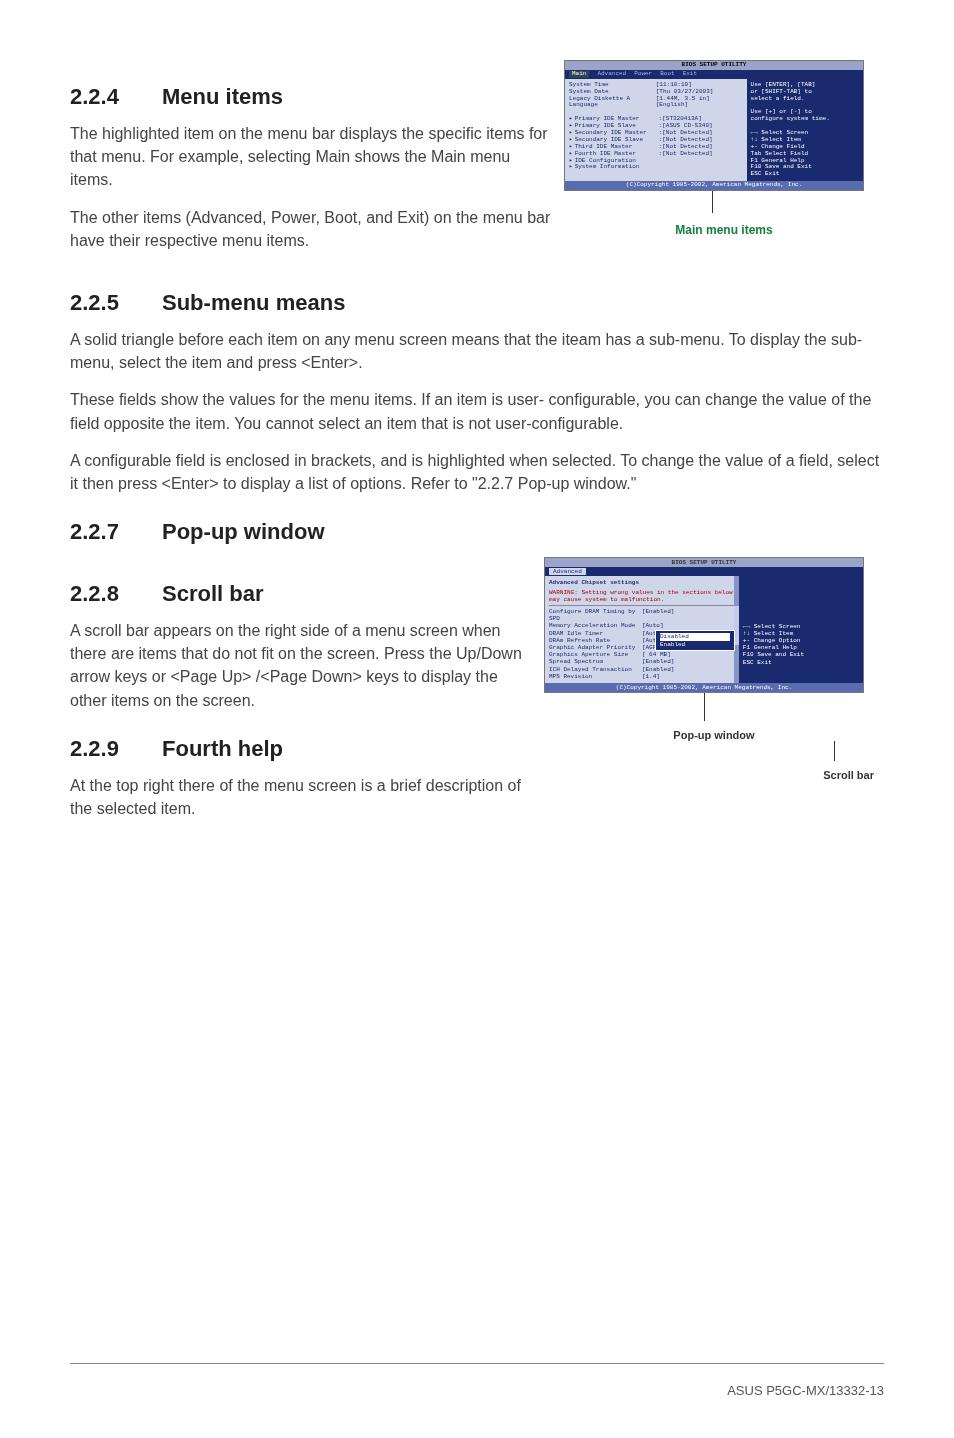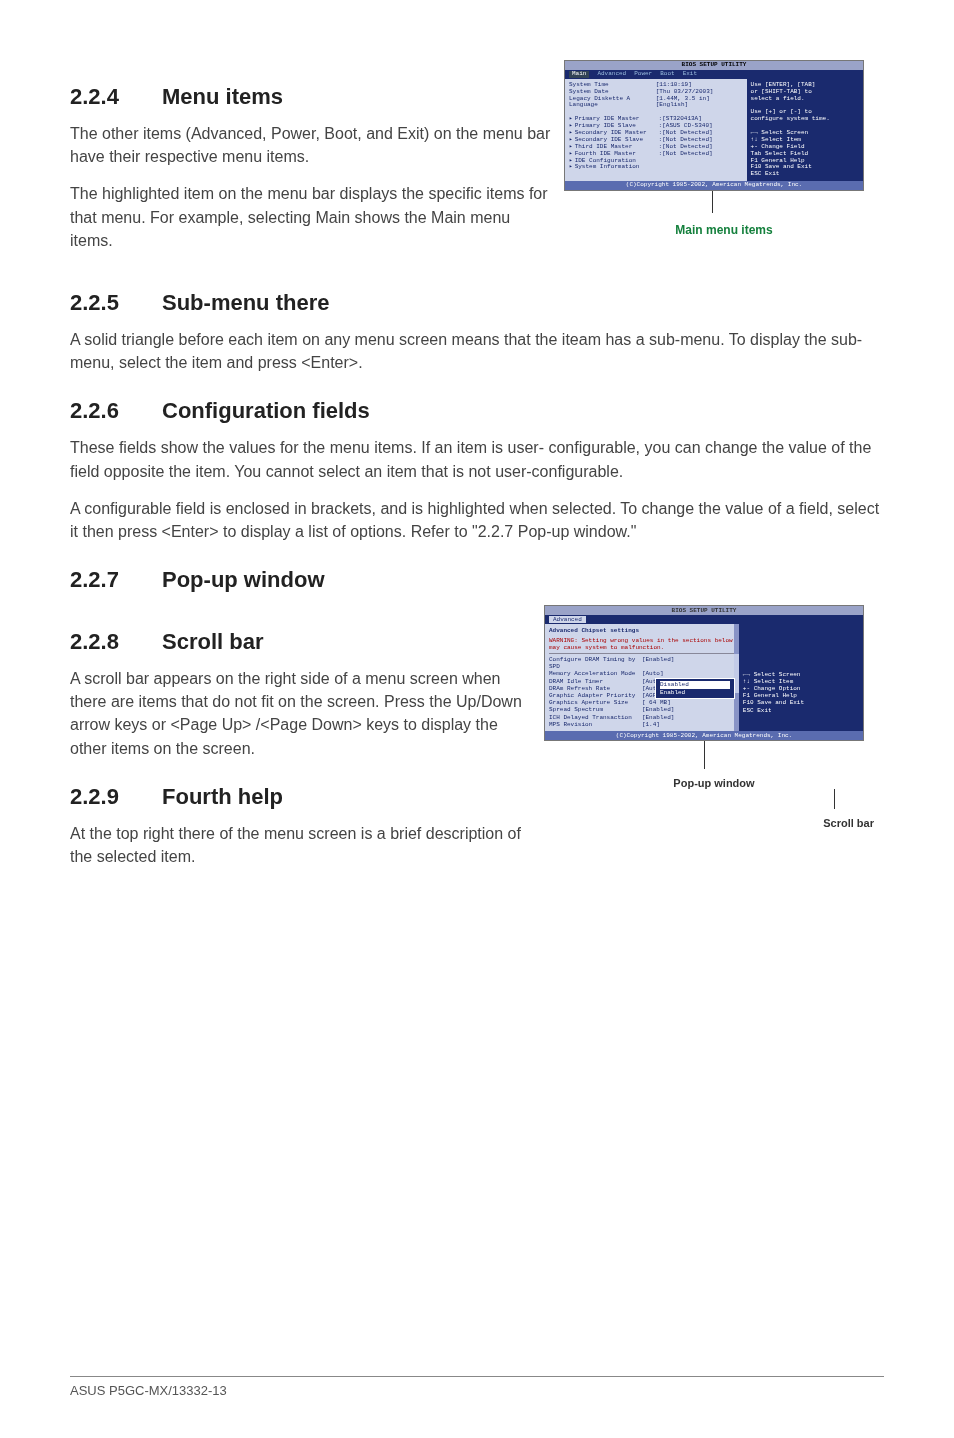--- a/index.html
+++ b/index.html
@@ -141,39 +141,39 @@
     color:#333;
     margin-top:8px;
   }
 
   .footer {
     position: absolute;
     bottom: 40px;
     left: 70px;
     right: 70px;
     border-top: 1px solid #888;
-    padding-top: 6px;
+    padding-top: 19px;
     display: flex;
-    justify-content: flex-start;
+    justify-content: flex-end;
     font-size: 13px;
     color: #555;
   }
 </style>
 </head>
 <body>
 
 <div class="page">
 
   <div class="row">
     <div class="col-text">
       <h2>
         <span class="num">2.2.4</span><span>Menu items</span>
       </h2>
+      <p>The highlighted item on the menu bar displays the specific items for that menu. For example, selecting Main shows the Main menu items.</p>
       <p>The other items (Advanced, Power, Boot, and Exit) on the menu bar have their respective menu items.</p>
-      <p>The highlighted item on the menu bar displays the specific items for that menu. For example, selecting Main shows the Main menu items.</p>
     </div>
     <div class="col-img">
 
       <div class="bios-shot">
         <div class="bios-title">BIOS SETUP UTILITY</div>
         <div class="bios-menu">
           <span class="sel">Main</span>
           <span>Advanced</span>
           <span>Power</span>
           <span>Boot</span>
@@ -249,27 +249,24 @@
             </div>
         </div>
         <div class="bios-foot">(C)Copyright 1985-2002, American Megatrends, Inc.</div>
       </div>
       <div style="height:22px; border-left:1px solid #333; margin-left:148px;"></div>
       <div class="caption">Main menu items</div>
     </div>
   </div>
 
   <h2>
-    <span class="num">2.2.5</span><span>Sub-menu there</span>
+    <span class="num">2.2.5</span><span>Sub-menu means</span>
   </h2>
   <p>A solid triangle before each item on any menu screen means that the iteam has a sub-menu. To display the sub-menu, select the item and press &lt;Enter&gt;.</p>
 
-  <h2>
-    <span class="num">2.2.6</span><span>Configuration fields</span>
-  </h2>
   <p>These fields show the values for the menu items. If an item is user- configurable, you can change the value of the field opposite the item. You cannot select an item that is not user-configurable.</p>
   <p>A configurable field is enclosed in brackets, and is highlighted when selected. To change the value of a field, select it then press &lt;Enter&gt; to display a list of options. Refer to "2.2.7 Pop-up window."</p>
 
   <h2>
     <span class="num">2.2.7</span><span>Pop-up window</span>
   </h2>
 
   <div class="row">
     <div class="col-text">
       <h2>

